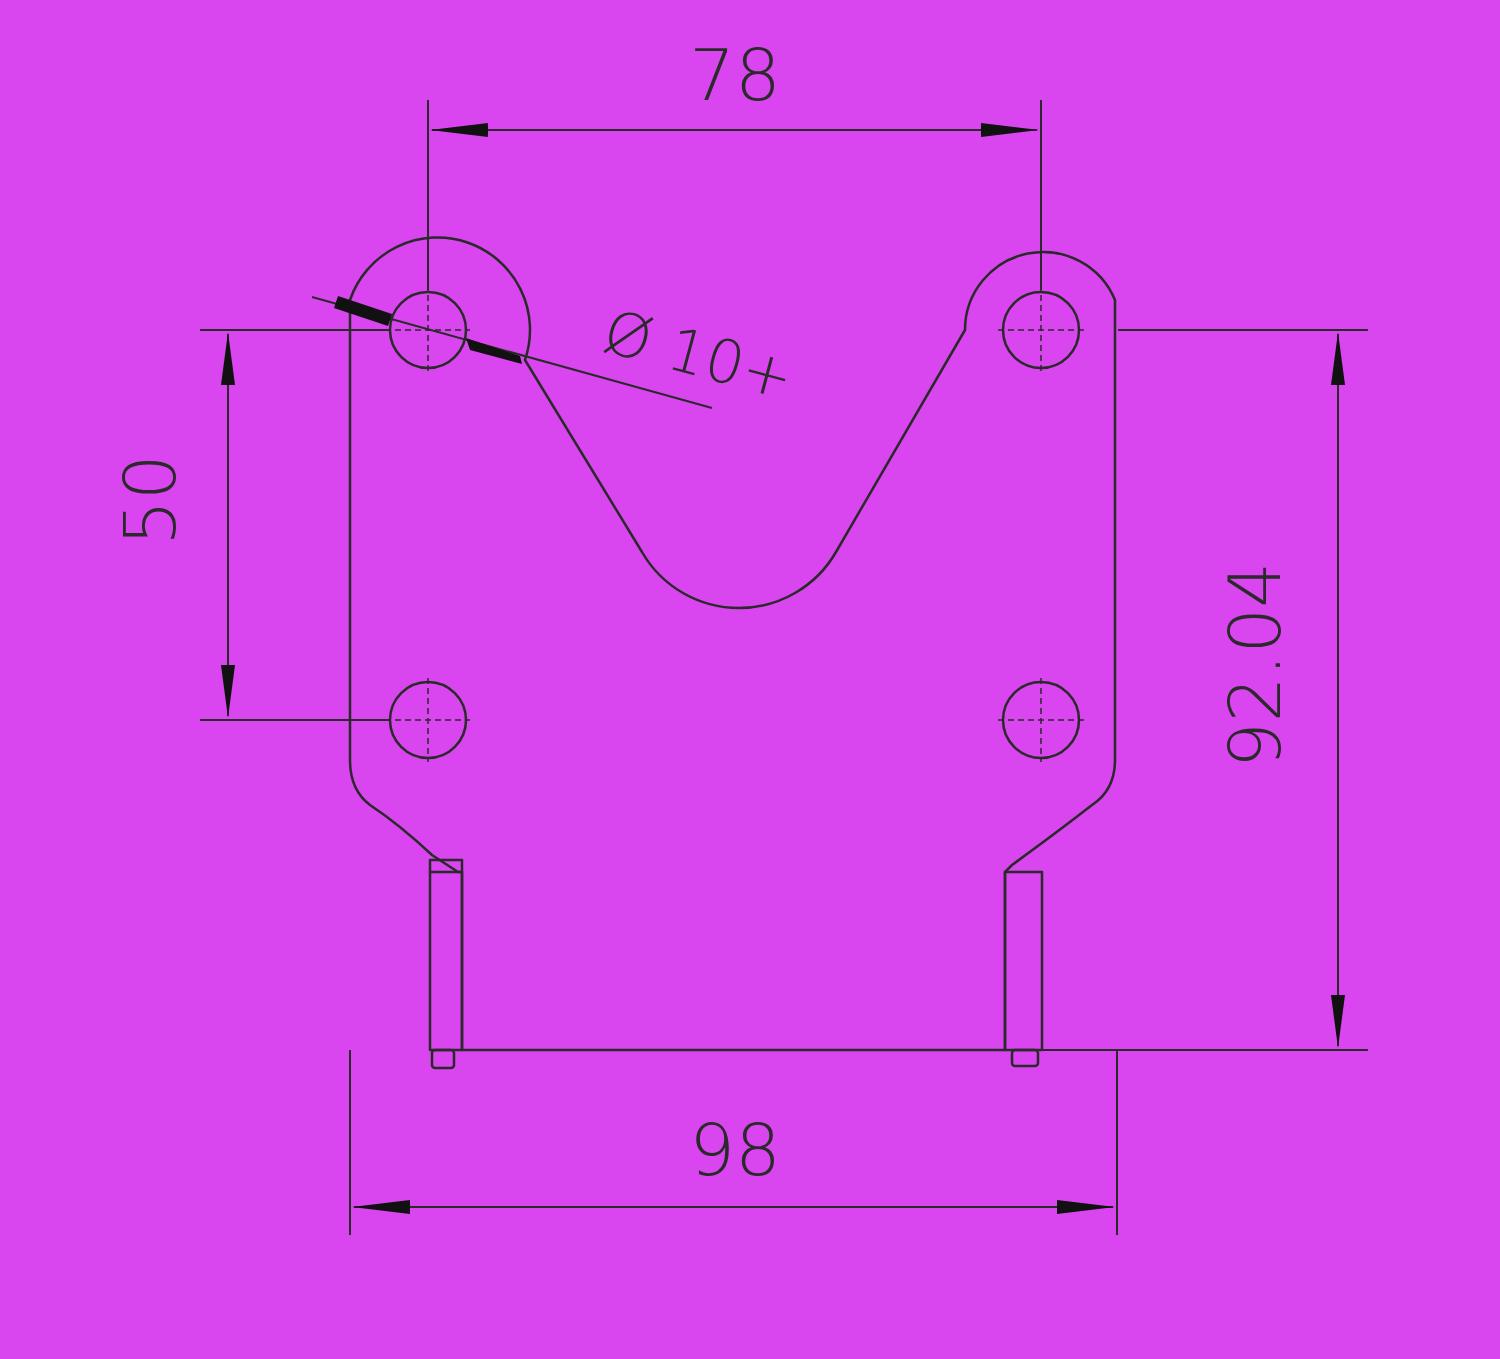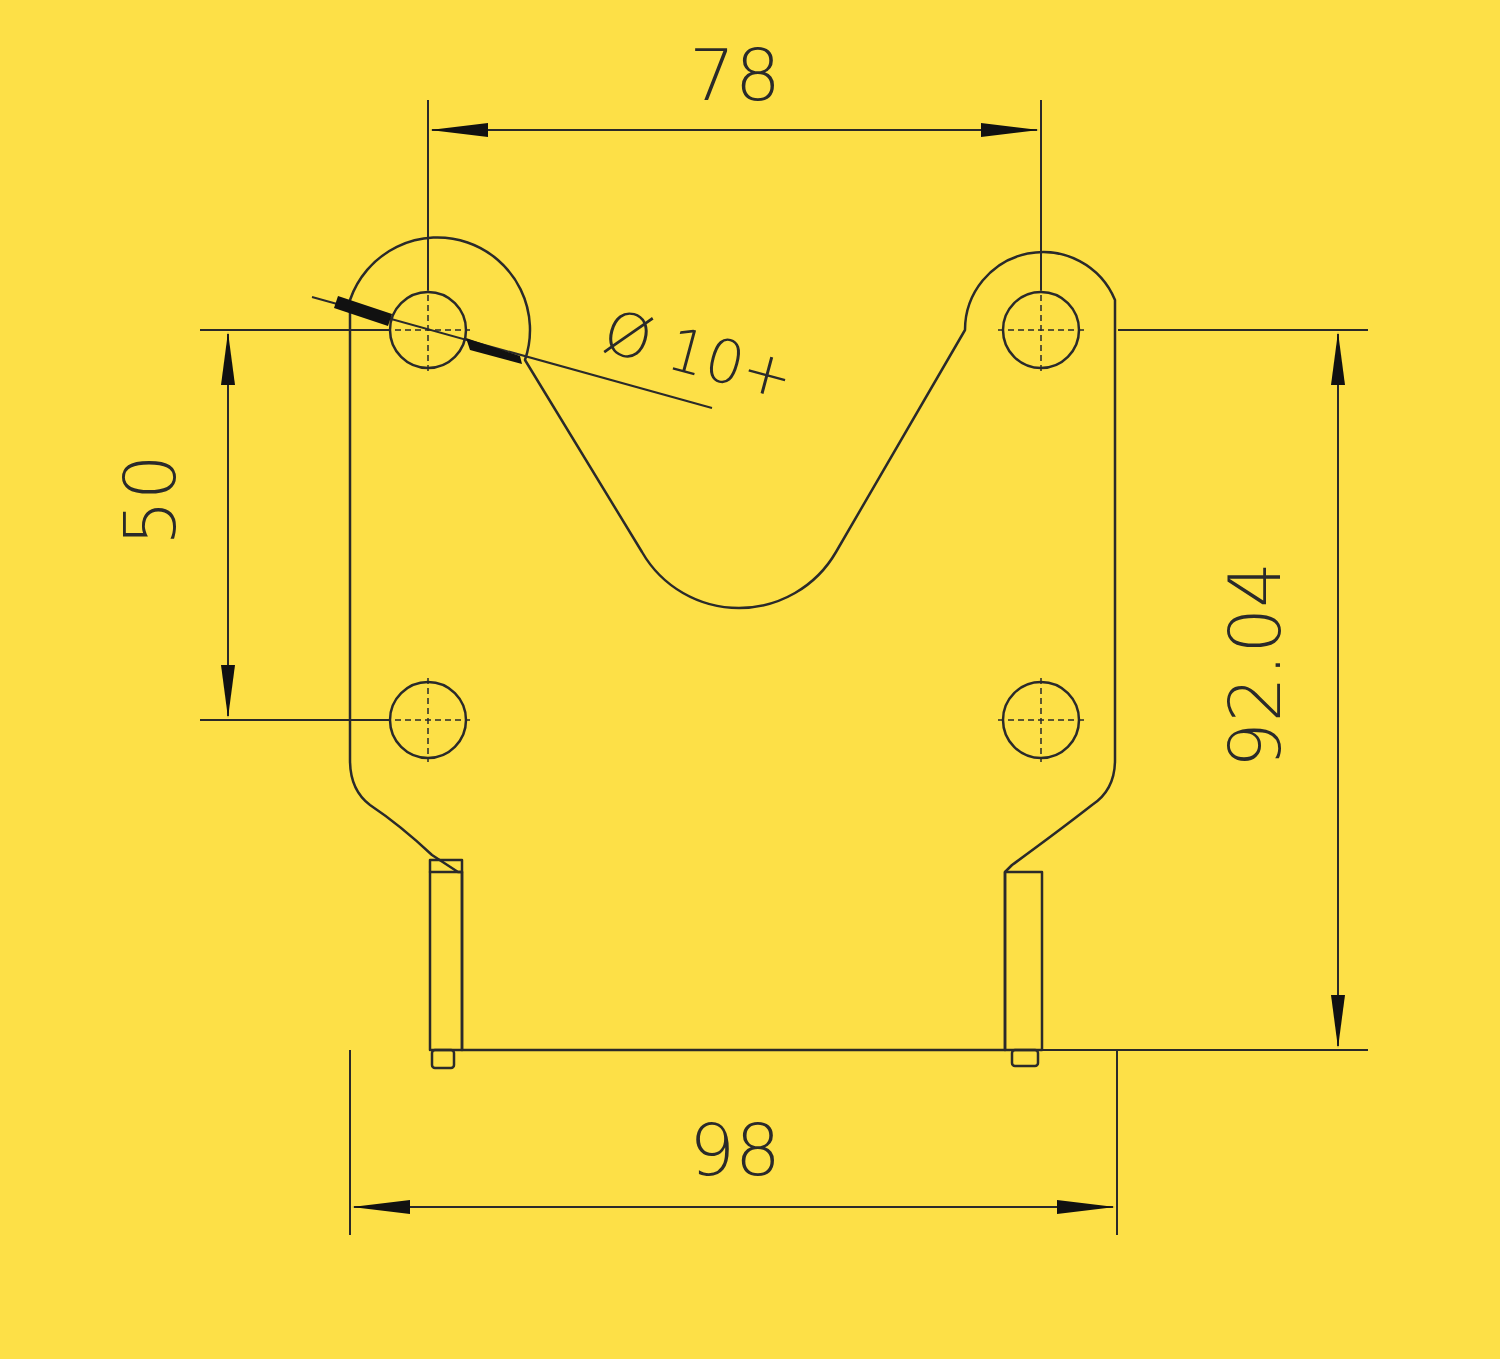--- a/index.html
+++ b/index.html
@@ -1,16 +1,16 @@
 <!DOCTYPE html>
 <html><head>
   <meta charset="utf-8">
   <style>
     html, body { margin: 0; padding: 0; background: #ffffff; }
-    #canvas { position: relative; width: 1500px; height: 1359px; background: #fde047; overflow: hidden; }
+    #canvas { position: relative; width: 1500px; height: 1359px; background: #d946ef; overflow: hidden; }
     svg { position: absolute; left: 0; top: 0; }
     .dim-text { font-family: "DejaVu Sans", sans-serif; font-weight: 200; fill: #2a2a2a; }
   </style>
 </head>
 <body>
 
 <div id="canvas">
   <svg width="1500" height="1359" viewBox="0 0 1500 1359">
     <g stroke="#2a2a2a" stroke-width="2.5" fill="none" stroke-linecap="round" stroke-linejoin="round">
 

